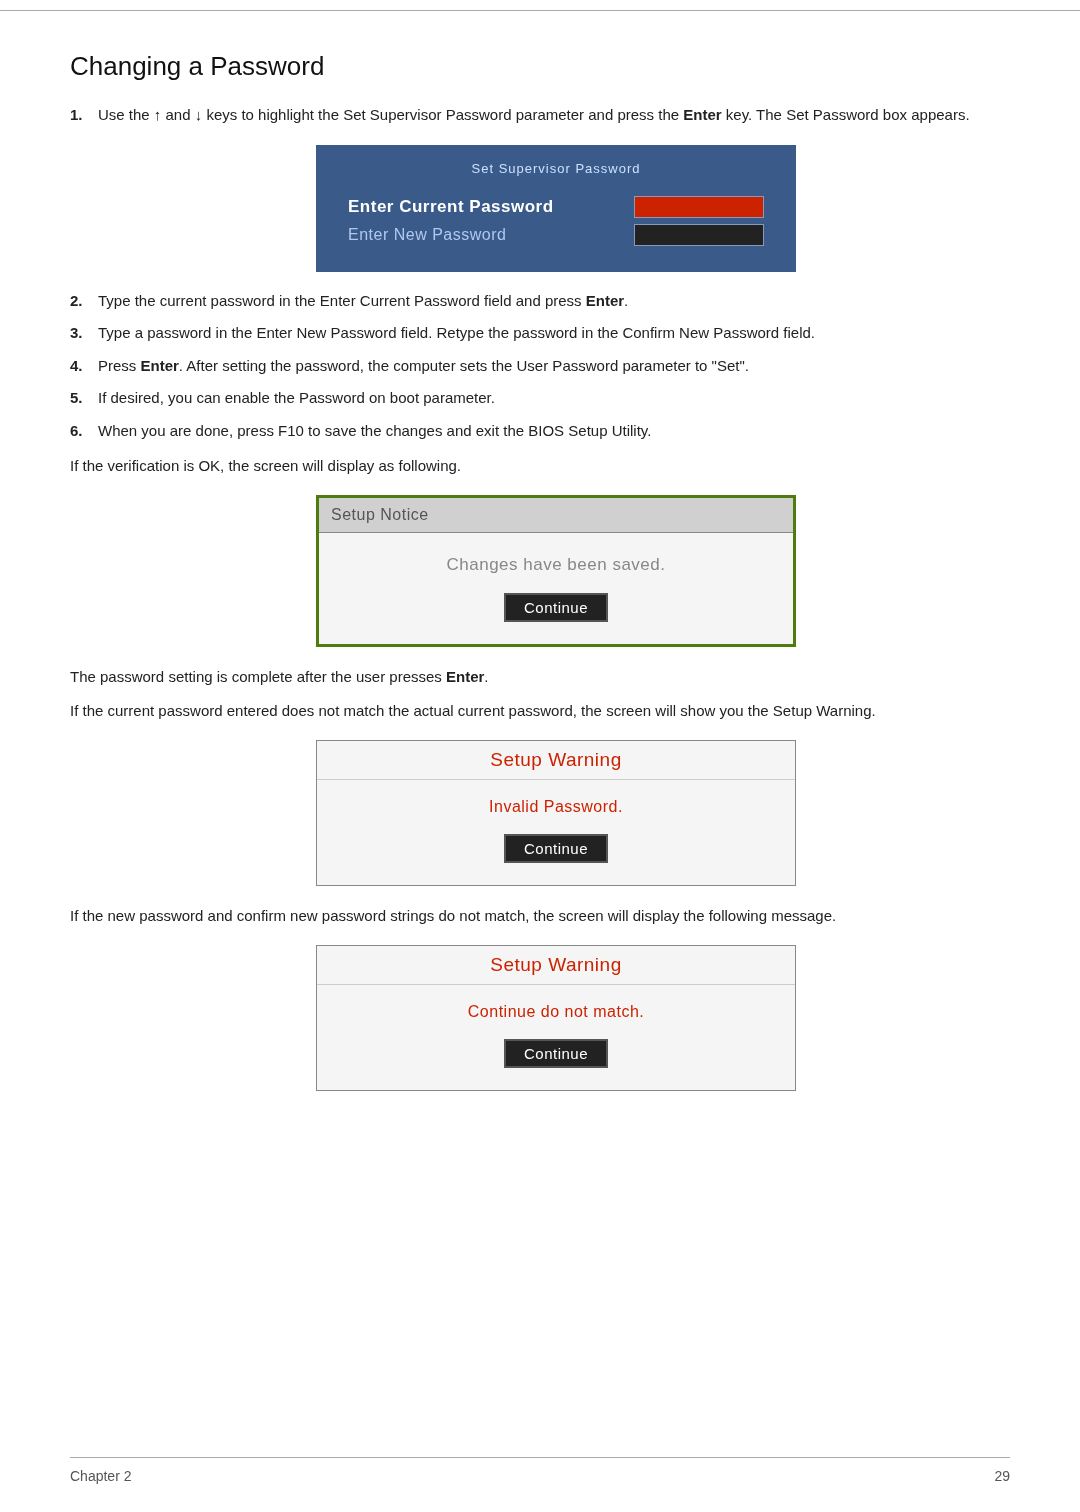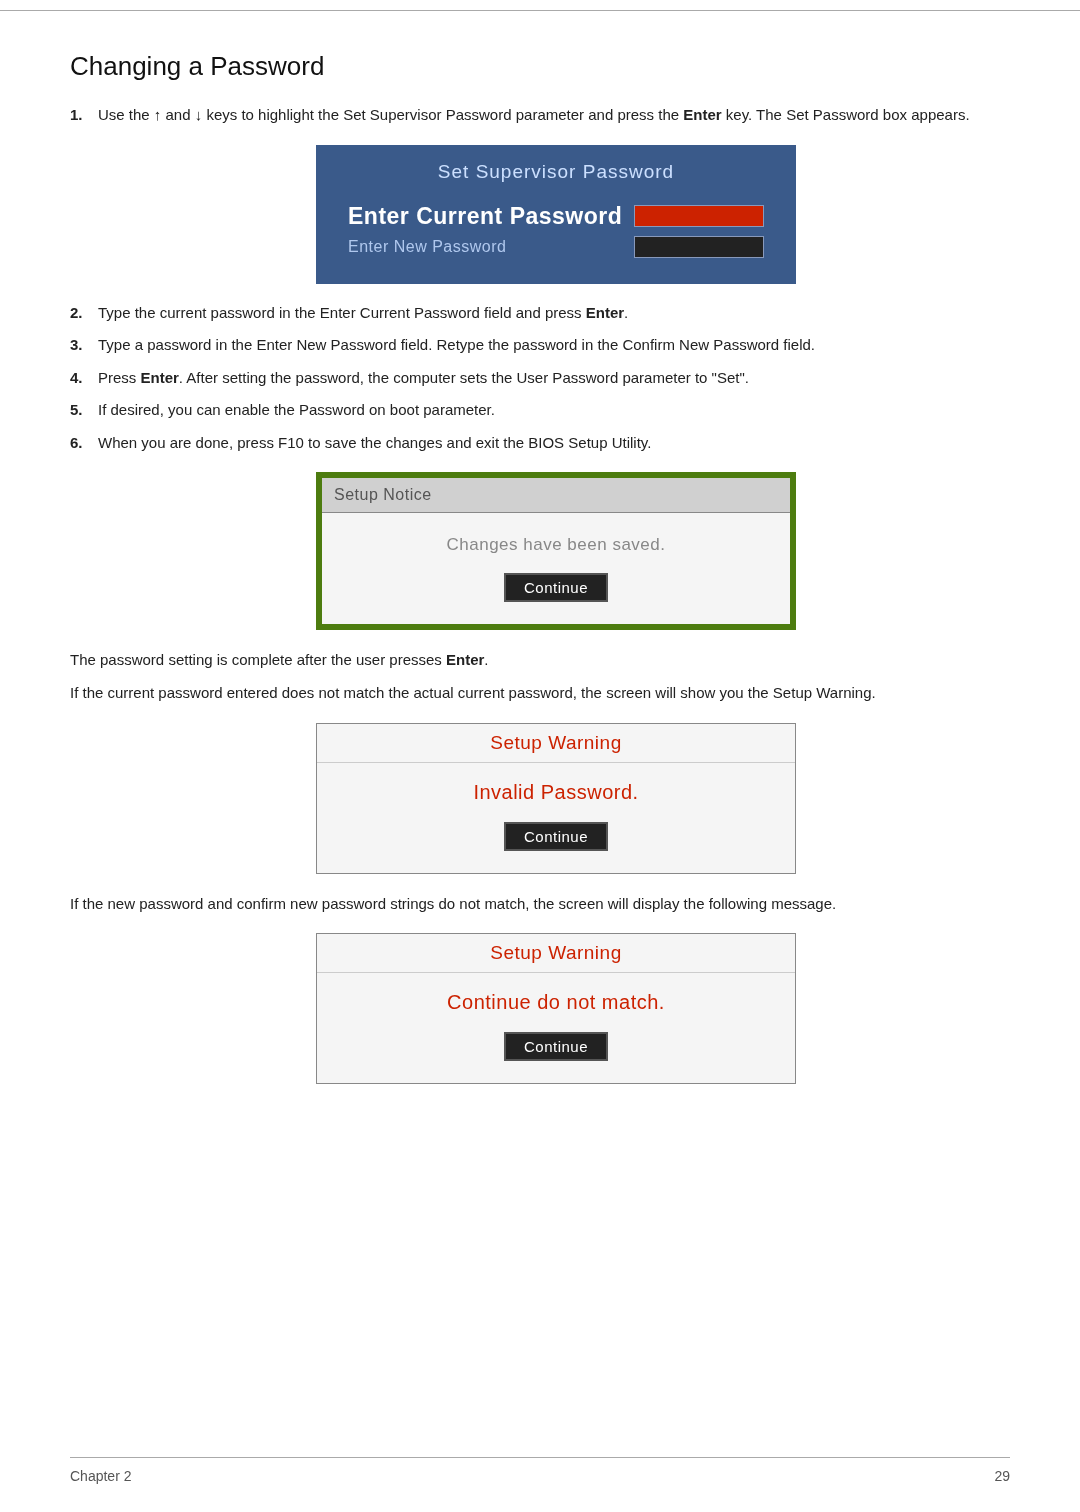--- a/index.html
+++ b/index.html
@@ -64,21 +64,21 @@
     
     .supervisor-dialog {
       background: #3a5a8a;
       border-color: #3a5a8a;
       padding: 0;
     }
 
     .supervisor-dialog .dialog-title {
       background: #3a5a8a;
       color: #cce0ff;
-      font-size: 19px;
+      font-size: 13px;
       text-align: center;
       padding: 14px 10px 10px 10px;
       letter-spacing: 1px;
     }
 
     .supervisor-dialog .dialog-body {
       background: #3a5a8a;
       padding: 10px 30px 18px 30px;
       color: #e0e8ff;
     }
@@ -91,21 +91,21 @@
     }
 
     .supervisor-dialog .field-label {
       font-size: 16px;
       letter-spacing: 0.5px;
     }
 
     .supervisor-dialog .field-label.current {
       color: #fff;
       font-weight: bold;
-      font-size: 23px;
+      font-size: 17px;
     }
 
     .supervisor-dialog .field-label.new,
     .supervisor-dialog .field-label.confirm {
       color: #b0c8ee;
       font-size: 16px;
     }
 
     .field-input-box {
       border: 1px solid #8899bb;
@@ -115,21 +115,21 @@
       display: inline-block;
     }
 
     .field-input-box.filled {
       background: #cc2200;
     }
 
     
     .notice-dialog {
       background: #f5f5f5;
-      border: 6px solid #4d7c0f;
+      border: 3px solid #4d7c0f;
       width: 480px;
     }
 
     .notice-dialog .dialog-title-bar {
       background: #d0d0d0;
       border-bottom: 1px solid #888;
       padding: 8px 12px;
       font-size: 16px;
       color: #555;
       letter-spacing: 0.5px;
@@ -182,21 +182,21 @@
       text-align: center;
     }
 
     .warning-dialog .dialog-content {
       background: #f5f5f5;
       padding: 18px 12px 12px 12px;
       text-align: center;
     }
 
     .warning-dialog .dialog-message {
-      font-size: 20px;
+      font-size: 16px;
       color: #cc2200;
       letter-spacing: 0.5px;
       margin-bottom: 18px;
     }
 
     .warning-dialog .dialog-button-row {
       display: flex;
       justify-content: center;
       margin-bottom: 10px;
     }
@@ -264,20 +264,21 @@
     <li>
       <span class="step-num">5.</span>
       <span class="step-text">If desired, you can enable the Password on boot parameter.</span>
     </li>
     <li>
       <span class="step-num">6.</span>
       <span class="step-text">When you are done, press F10 to save the changes and exit the BIOS Setup Utility.</span>
     </li>
   </ol>
 
+  <p class="paragraph">If the verification is OK, the screen will display as following.</p>
 
   <div class="bios-dialog notice-dialog">
     <div class="dialog-title-bar">Setup Notice</div>
     <div class="dialog-content">
       <div class="dialog-message">Changes have been saved.</div>
       <div class="dialog-button-row">
         <button class="continue-btn">Continue</button>
       </div>
     </div>
   </div>

